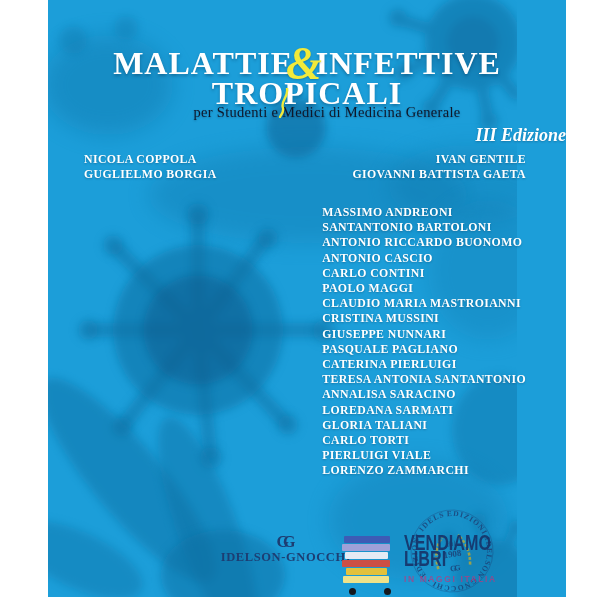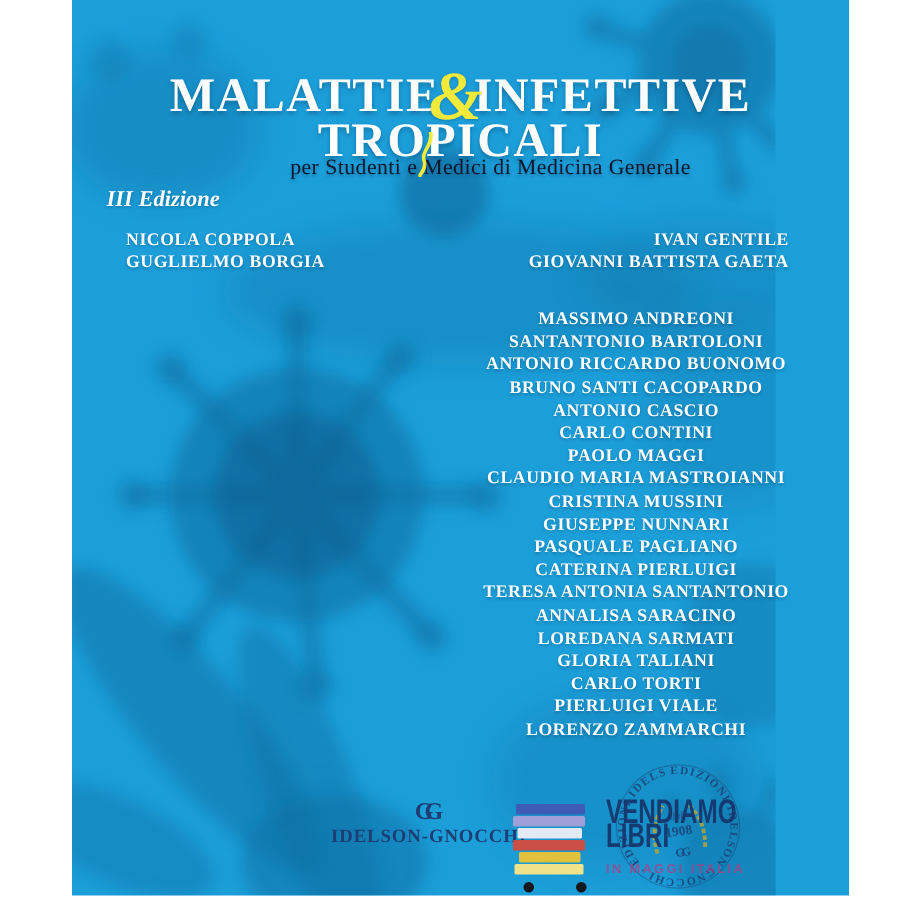--- a/index.html
+++ b/index.html
@@ -26,35 +26,35 @@
   }
   .amp-tail{position:absolute;left:229px;top:88px;z-index:2;}
 
   .subtitle{
     position:absolute;top:104px;left:0;right:0;text-align:center;
     color:#0f172a;font-size:14.5px;letter-spacing:.3px;
     text-shadow:0 1px 2px rgba(8,52,84,.35);
     margin-left:40px;
   }
   .edition{
-    position:absolute;top:125px;left:0;right:0;text-align:left;
-    color:#ffffff;font-size:15px;font-style:italic;font-weight:bold;
+    position:absolute;top:125px;left:0;right:0;text-align:right;
+    color:#ffffff;font-size:18px;font-style:italic;font-weight:bold;
     text-shadow:0 1px 2px rgba(8,52,84,.35);
     padding-left:23px;
   }
   .editors{
     position:absolute;top:152px;color:#ffffff;font-weight:bold;
     font-size:11.8px;line-height:14.5px;letter-spacing:.4px;
     text-shadow:0 1px 2px rgba(8,52,84,.35);
   }
   .editors.left{left:36px;text-align:left;font-family:Liberation Serif, serif;}
   .editors.right{right:40px;text-align:right;}
 
   .contributors{
-    position:absolute;top:205px;right:40px;text-align:center;
+    position:absolute;top:205px;right:40px;text-align:left;
     color:#ffffff;font-weight:bold;font-size:11.8px;line-height:15.2px;
     letter-spacing:.4px;text-shadow:0 1px 2px rgba(8,52,84,.35);
   }
   .contributors div{white-space:nowrap;}
 
   .publisher{
     position:absolute;left:172px;top:534px;width:132px;text-align:center;
     color:#1D3E73;
   }
   .publisher .monogram{
@@ -196,21 +196,20 @@
   </div>
   <div class="editors right">
     <div>IVAN GENTILE</div>
     <div>GIOVANNI BATTISTA GAETA</div>
   </div>
 
   <div class="contributors">
     <div>MASSIMO ANDREONI</div>
     <div>SANTANTONIO BARTOLONI</div>
     <div>ANTONIO RICCARDO BUONOMO</div>
-    <div>BRUNO SANTI CACOPARDO</div>
     <div>ANTONIO CASCIO</div>
     <div>CARLO CONTINI</div>
     <div>PAOLO MAGGI</div>
     <div>CLAUDIO MARIA MASTROIANNI</div>
     <div>CRISTINA MUSSINI</div>
     <div>GIUSEPPE NUNNARI</div>
     <div>PASQUALE PAGLIANO</div>
     <div>CATERINA PIERLUIGI</div>
     <div>TERESA ANTONIA SANTANTONIO</div>
     <div>ANNALISA SARACINO</div>

